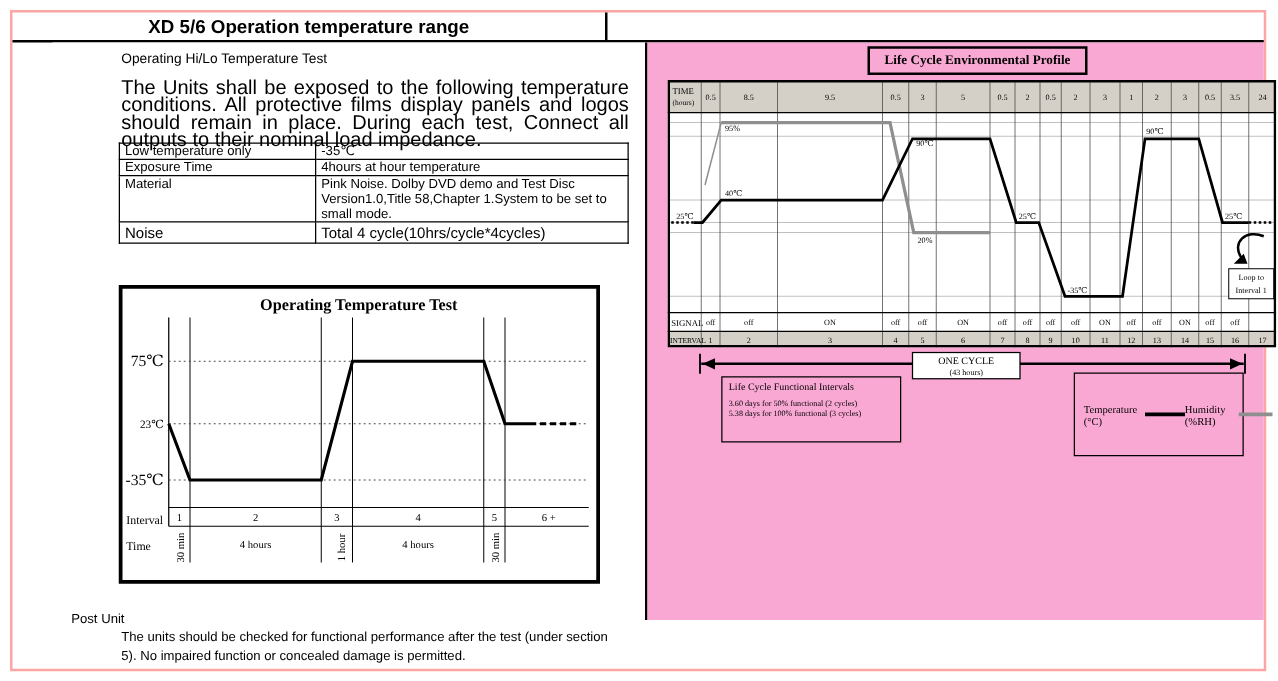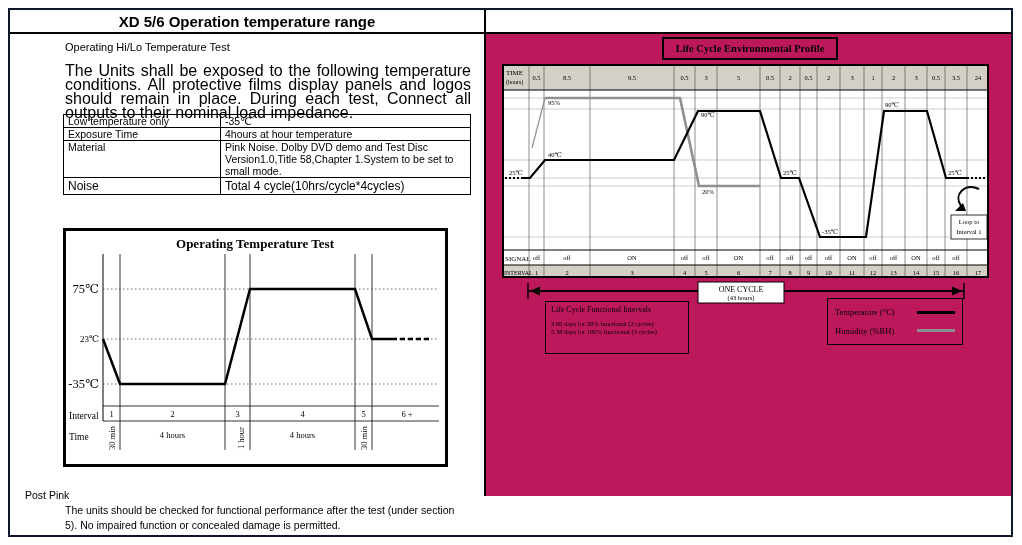--- a/index.html
+++ b/index.html
@@ -1,26 +1,26 @@
 <!DOCTYPE html>
 <html><head>
 <meta charset="utf-8">
 <style>
   html,body{margin:0;padding:0;background:#fff;}
   body{width:1022px;height:545px;position:relative;
        font-family:"Liberation Sans","DejaVu Sans",sans-serif;color:#000;}
-  .page{position:absolute;left:8px;top:8px;width:1001px;height:525px;border:2px solid #0f172a;background:#fff;}
+  .page{position:absolute;left:8px;top:8px;width:1001px;height:525px;border:2px solid #fca5a5;background:#fff;}
   .hdr-row{display:flex;height:22px;border-bottom:2px solid #000;}
   .hdr{display:flex;align-items:center;justify-content:center;
        font-family:"Liberation Sans","DejaVu Sans",sans-serif;font-weight:bold;font-size:15px;}
   .left-hdr{width:474px;border-right:2px solid #000;}
   .right-hdr{flex:1;}
-  .body-row{display:flex;height:462px;}
+  .body-row{display:flex;height:462px;margin-left:32px;}
   .left-panel{width:474px;border-right:2px solid #000;position:relative;background:#fff;}
-  .right-panel{flex:1;position:relative;background:#be185d;}
+  .right-panel{flex:1;position:relative;background:#f9a8d4;}
   .left-panel>div,.left-panel>table,.right-panel>div,.right-panel>svg{position:absolute;}
 
   
   .lp-subtitle{left:55px;top:7px;font-size:11px;}
   .lp-intro{left:55px;top:30px;width:406px;font-size:16px;line-height:14px;text-align:justify;}
   .lp-table{left:53px;top:80px;width:408px;border-collapse:collapse;font-size:10.5px;}
   .lp-table td{border:1px solid #000;padding:0 4px;vertical-align:top;}
   .lp-table td.c1{width:148px;}
   .lp-table tr.cycle-row td{font-size:12px;padding:1px 4px;border-top:1.5px solid #000;}
   .lc-box{left:53px;top:194px;width:379px;height:233px;border:3px solid #000;}
@@ -32,21 +32,21 @@
   .rp-titlebox{left:176px;top:3px;width:172px;height:19px;border:2px solid #000;
                display:flex;align-items:center;justify-content:center;
                font-family:"Liberation Serif","DejaVu Serif",serif;font-weight:bold;font-size:10.5px;}
   #rc-svg{left:16px;top:30px;width:487px;height:214px;}
   #oc-svg{left:16px;top:247px;width:487px;height:30px;}
   .rp-funcbox{left:59px;top:267px;width:132px;height:45px;border:1.5px solid #000;padding:3px 5px;
               font-family:Liberation Serif, serif;}
   .funcbox-title{font-size:8px;margin-bottom:6px;}
   .funcbox-line{font-size:6.5px;line-height:8px;}
   .rp-legend{left:341px;top:264px;width:120px;height:37px;border:1.5px solid #000;
-             display:flex;flex-direction:column;justify-content:space-around;padding:4px 7px;}
+             display:flex;flex-direction:row;justify-content:space-around;padding:14px 7px;}
   .legend-row{display:flex;align-items:center;justify-content:space-between;}
   .legend-label{font-family:"Liberation Serif","DejaVu Serif",serif;font-size:8.5px;}
   .legend-swatch{width:38px;height:3px;background:#000;}
 
   
   #rc-svg text,#oc-svg text,#lc-svg text{fill:#000;}
   #rc-svg text{font-family:"Liberation Serif","DejaVu Serif",serif;}
   .rc-cell{font-size:6.5px;}
   .rc-lab{font-size:7px;}
   .rc-lab2{font-size:6px;}
@@ -138,21 +138,21 @@
               <text x="341" y="186" class="lc-num" text-anchor="middle">6 +</text>
               <text x="0" y="0" class="lc-dur" text-anchor="start" transform="translate(49,219) rotate(-90)">30 min</text>
               <text x="106.5" y="207" class="lc-dur" text-anchor="middle">4 hours</text>
               <text x="0" y="0" class="lc-dur" text-anchor="start" transform="translate(178,218) rotate(-90)">1 hour</text>
               <text x="236.5" y="207" class="lc-dur" text-anchor="middle">4 hours</text>
               <text x="0" y="0" class="lc-dur" text-anchor="start" transform="translate(301,219) rotate(-90)">30 min</text>
             </g>
         </svg>
       </div>
 
-      <div class="lp-posttitle">Post Pink</div>
+      <div class="lp-posttitle">Post Unit</div>
       <div class="lp-postbody">The units should be checked for functional performance after the test (under section 5). No impaired function or concealed damage is permitted.</div>
     </div>
 
     <div class="right-panel">
       <div class="rp-titlebox">
         <span>Life Cycle Environmental Profile</span>
       </div>
 
       <svg id="rc-svg" viewBox="0 0 487 214">
 

